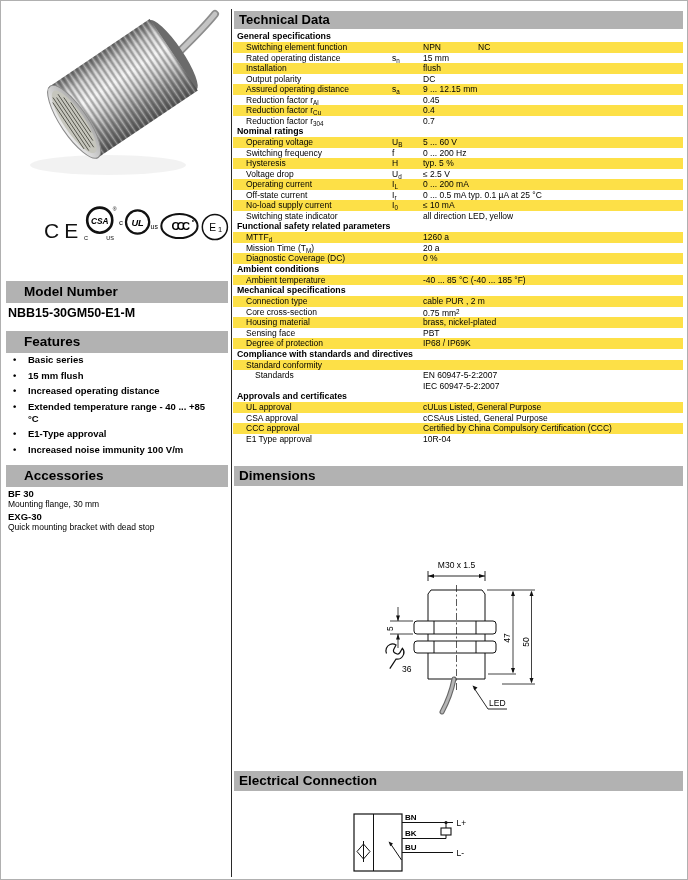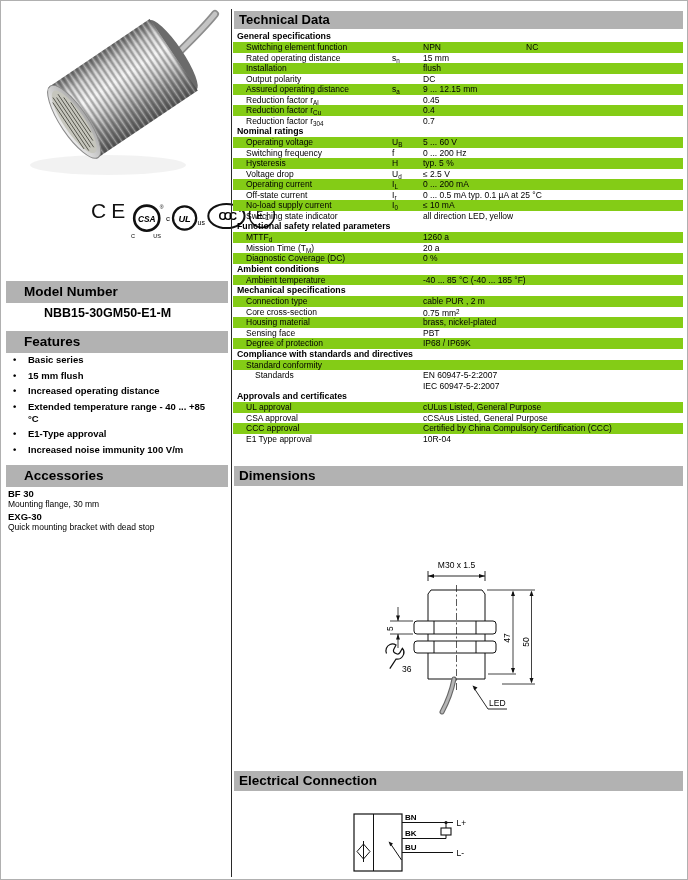--- a/index.html
+++ b/index.html
@@ -1,45 +1,45 @@
 <!DOCTYPE html>
 <html><head>
 <meta charset="utf-8">
 <style>
   html,body{margin:0;padding:0;background:#fff;}
   .page{position:relative;width:686px;height:878px;border:1px solid #b0b0b0;background:#fff;
         font-family:"Liberation Sans",sans-serif;color:#000;overflow:hidden;}
   
   .left-col{position:absolute;left:5px;top:0;width:222px;height:878px;}
   .photo{position:absolute;left:2px;top:2px;width:212px;height:182px;}
-  .logos{position:absolute;left:38px;top:198px;width:186px;height:44px;display:flex;align-items:flex-start;justify-content:space-between;margin-left:47px;}
+  .logos{position:absolute;left:38px;top:198px;width:186px;height:44px;display:flex;align-items:flex-end;justify-content:space-between;}
   .ce{font-size:21px;letter-spacing:5px;font-weight:400;color:#111;}
   .bar{position:absolute;left:0;width:222px;height:22px;background:#b2b2b2;color:#000;
        font-size:13.5px;font-weight:bold;line-height:22px;padding-left:18px;box-sizing:border-box;}
-  .model-text{position:absolute;left:2px;top:305px;font-size:12.5px;font-weight:bold;margin-left:36px;}
+  .model-text{position:absolute;left:2px;top:305px;font-size:12.5px;font-weight:bold;}
   .features-list{position:absolute;left:0;top:353px;width:200px;margin:0;padding:0;list-style:none;}
   .features-list li{position:relative;font-size:9.5px;font-weight:bold;line-height:12px;margin-bottom:3.5px;padding-left:22px;}
   .blt{position:absolute;left:7px;top:0;}
   .acc-list{position:absolute;left:2px;top:485px;width:210px;}
   .acc-n{font-size:9.5px;font-weight:bold;margin-top:3px;line-height:10px;}
   .acc-d{font-size:8.5px;line-height:10px;}
   
   .right-col{position:absolute;left:230px;top:8px;width:455px;height:868px;border-left:1.5px solid #2a2a2a;}
   .td-bar{position:absolute;left:2px;top:2px;width:449px;height:18px;background:#b2b2b2;
           font-size:13px;font-weight:bold;line-height:18px;padding-left:5px;box-sizing:border-box;}
   .td-table{position:absolute;left:1px;top:22px;width:450px;}
   .g-h{font-size:8.8px;font-weight:bold;line-height:11px;height:11px;padding-left:4px;}
   .row{position:relative;height:10.5px;line-height:10.5px;font-size:8.5px;}
   .row.tall{height:21px;}
-  .row.st{background:#84cc16;}
+  .row.st{background:#fde047;}
   .lab{position:absolute;left:13px;top:0;white-space:nowrap;}
   .lab.ind{left:22px;}
   .sym{position:absolute;left:159px;top:0;}
   .val{position:absolute;left:190px;top:0;white-space:nowrap;}
-  .val2{position:absolute;left:245px;top:0;margin-left:48px;}
+  .val2{position:absolute;left:245px;top:0;}
   sub{font-size:6.3px;vertical-align:-1.5px;}
   sup{font-size:6.3px;vertical-align:2px;}
   .sec-bar{position:absolute;left:2px;width:449px;height:20px;background:#b2b2b2;
            font-size:13.5px;font-weight:bold;line-height:20px;padding-left:5px;box-sizing:border-box;}
   .dims-bar{top:457px;}
   .elec-bar{top:762px;}
   .dims-svg{position:absolute;left:148px;top:542px;}
   .elec-svg{position:absolute;left:113px;top:795px;}
   svg text{font-family:"Liberation Sans",sans-serif;}
 </style>

